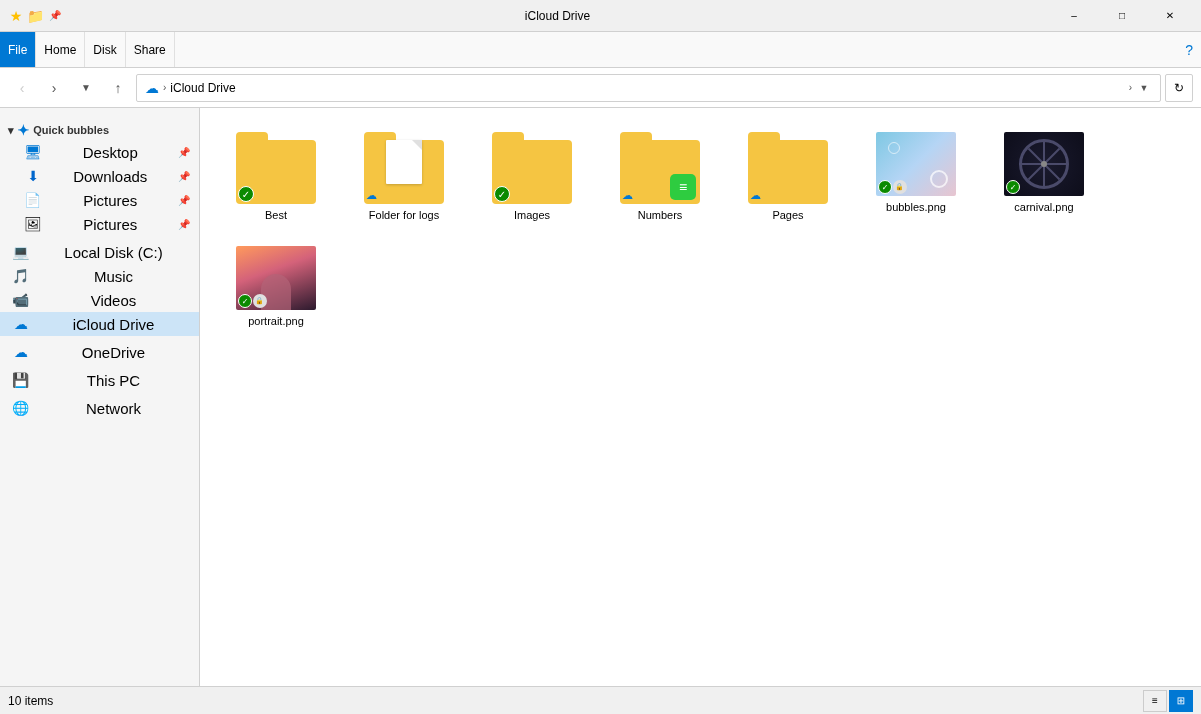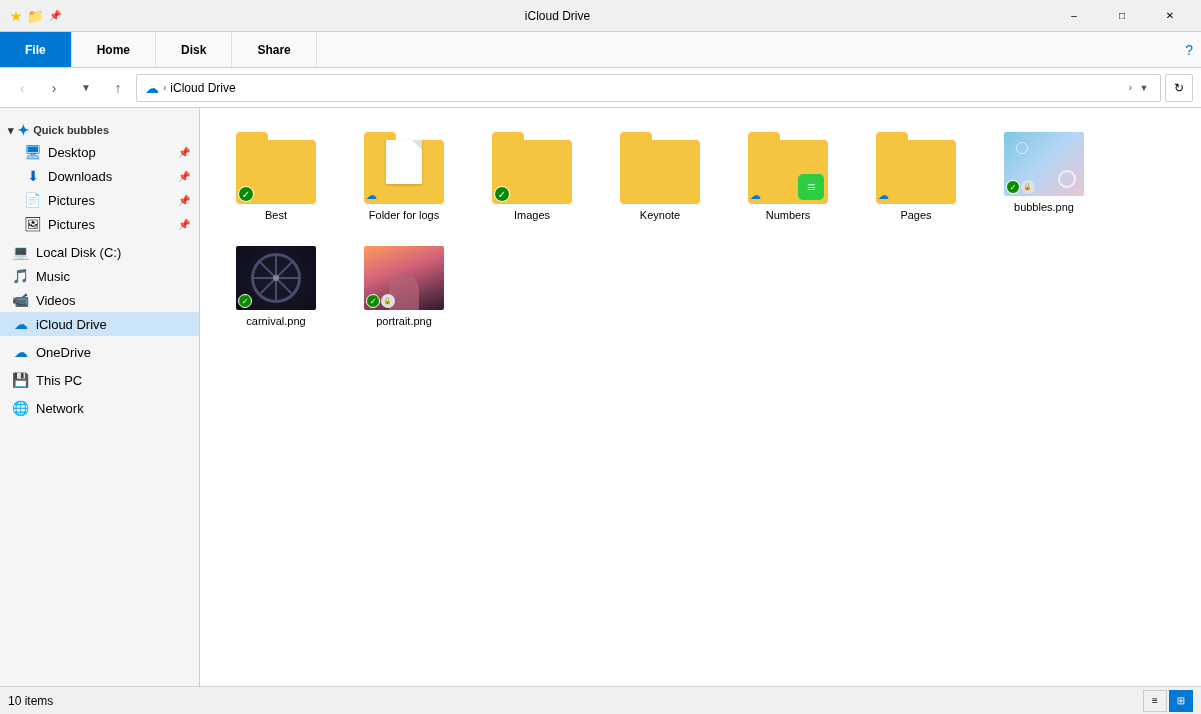--- a/index.html
+++ b/index.html
@@ -22,27 +22,26 @@
 
     
     .ribbon {
       height: 36px;
       background: #f9f9f9;
       border-bottom: 1px solid #d0d0d0;
       display: flex;
       align-items: stretch;
     }
     .ribbon-tab {
-      padding: 0 25px;
+      padding: 0 8px;
       display: flex;
       align-items: center;
       cursor: pointer;
       font-size: 12px;
       border-right: 1px solid #e0e0e0;
-      font-weight: bold;
     }
     .ribbon-tab.active {
       background: #0078d4;
       color: white;
     }
     .ribbon-help { margin-left: auto; display: flex; align-items: center; padding: 0 8px; }
 
     
     .address-bar {
       height: 40px;
@@ -100,21 +99,21 @@
     .sidebar-item {
       display: flex;
       align-items: center;
       padding: 3px 8px 3px 12px;
       cursor: pointer;
       gap: 6px;
       height: 24px;
     }
     .sidebar-item.active { background: #cce4f7; }
     .sidebar-item .item-icon { font-size: 14px; width: 18px; text-align: center; flex-shrink: 0; }
-    .sidebar-item .item-label { font-size: 13px; flex: 1; }
+    .sidebar-item .item-label { font-size: 15px; flex: 1; text-align: center; }
     .sidebar-item .pin-icon { font-size: 10px; color: #555; }
     .sidebar-section-header {
       display: flex; align-items: center; padding: 6px 8px 2px 8px;
       font-size: 11px; font-weight: 600; color: #333;
       cursor: pointer; gap: 4px;
     }
     .sidebar-divider { height: 4px; }
 
     
     .content {
@@ -403,27 +402,20 @@
 
       <div class="file-item">
         <div class="folder-icon-wrap">
           <div class="folder-tab"></div>
           <div class="folder-body"></div>
           <div class="check-badge">✓</div>
         </div>
         <span class="file-name">Images</span>
       </div>
 
-      <div class="file-item">
-        <div class="folder-icon-wrap">
-          <div class="folder-tab"></div>
-          <div class="folder-body"></div>
-        </div>
-        <span class="file-name">Keynote</span>
-      </div>
 
       <div class="file-item">
         <div class="folder-icon-wrap">
           <div class="folder-tab"></div>
           <div class="folder-body"></div>
           <div style="position:absolute;bottom:4px;right:4px;width:26px;height:26px;background:#2ecc40;border-radius:5px;display:flex;align-items:center;justify-content:center;">
             <span style="color:white;font-size:14px;font-weight:bold;">≡</span>
           </div>
           <div style="position:absolute;bottom:2px;left:2px;font-size:11px;color:#0078d4;">☁</div>
         </div>

